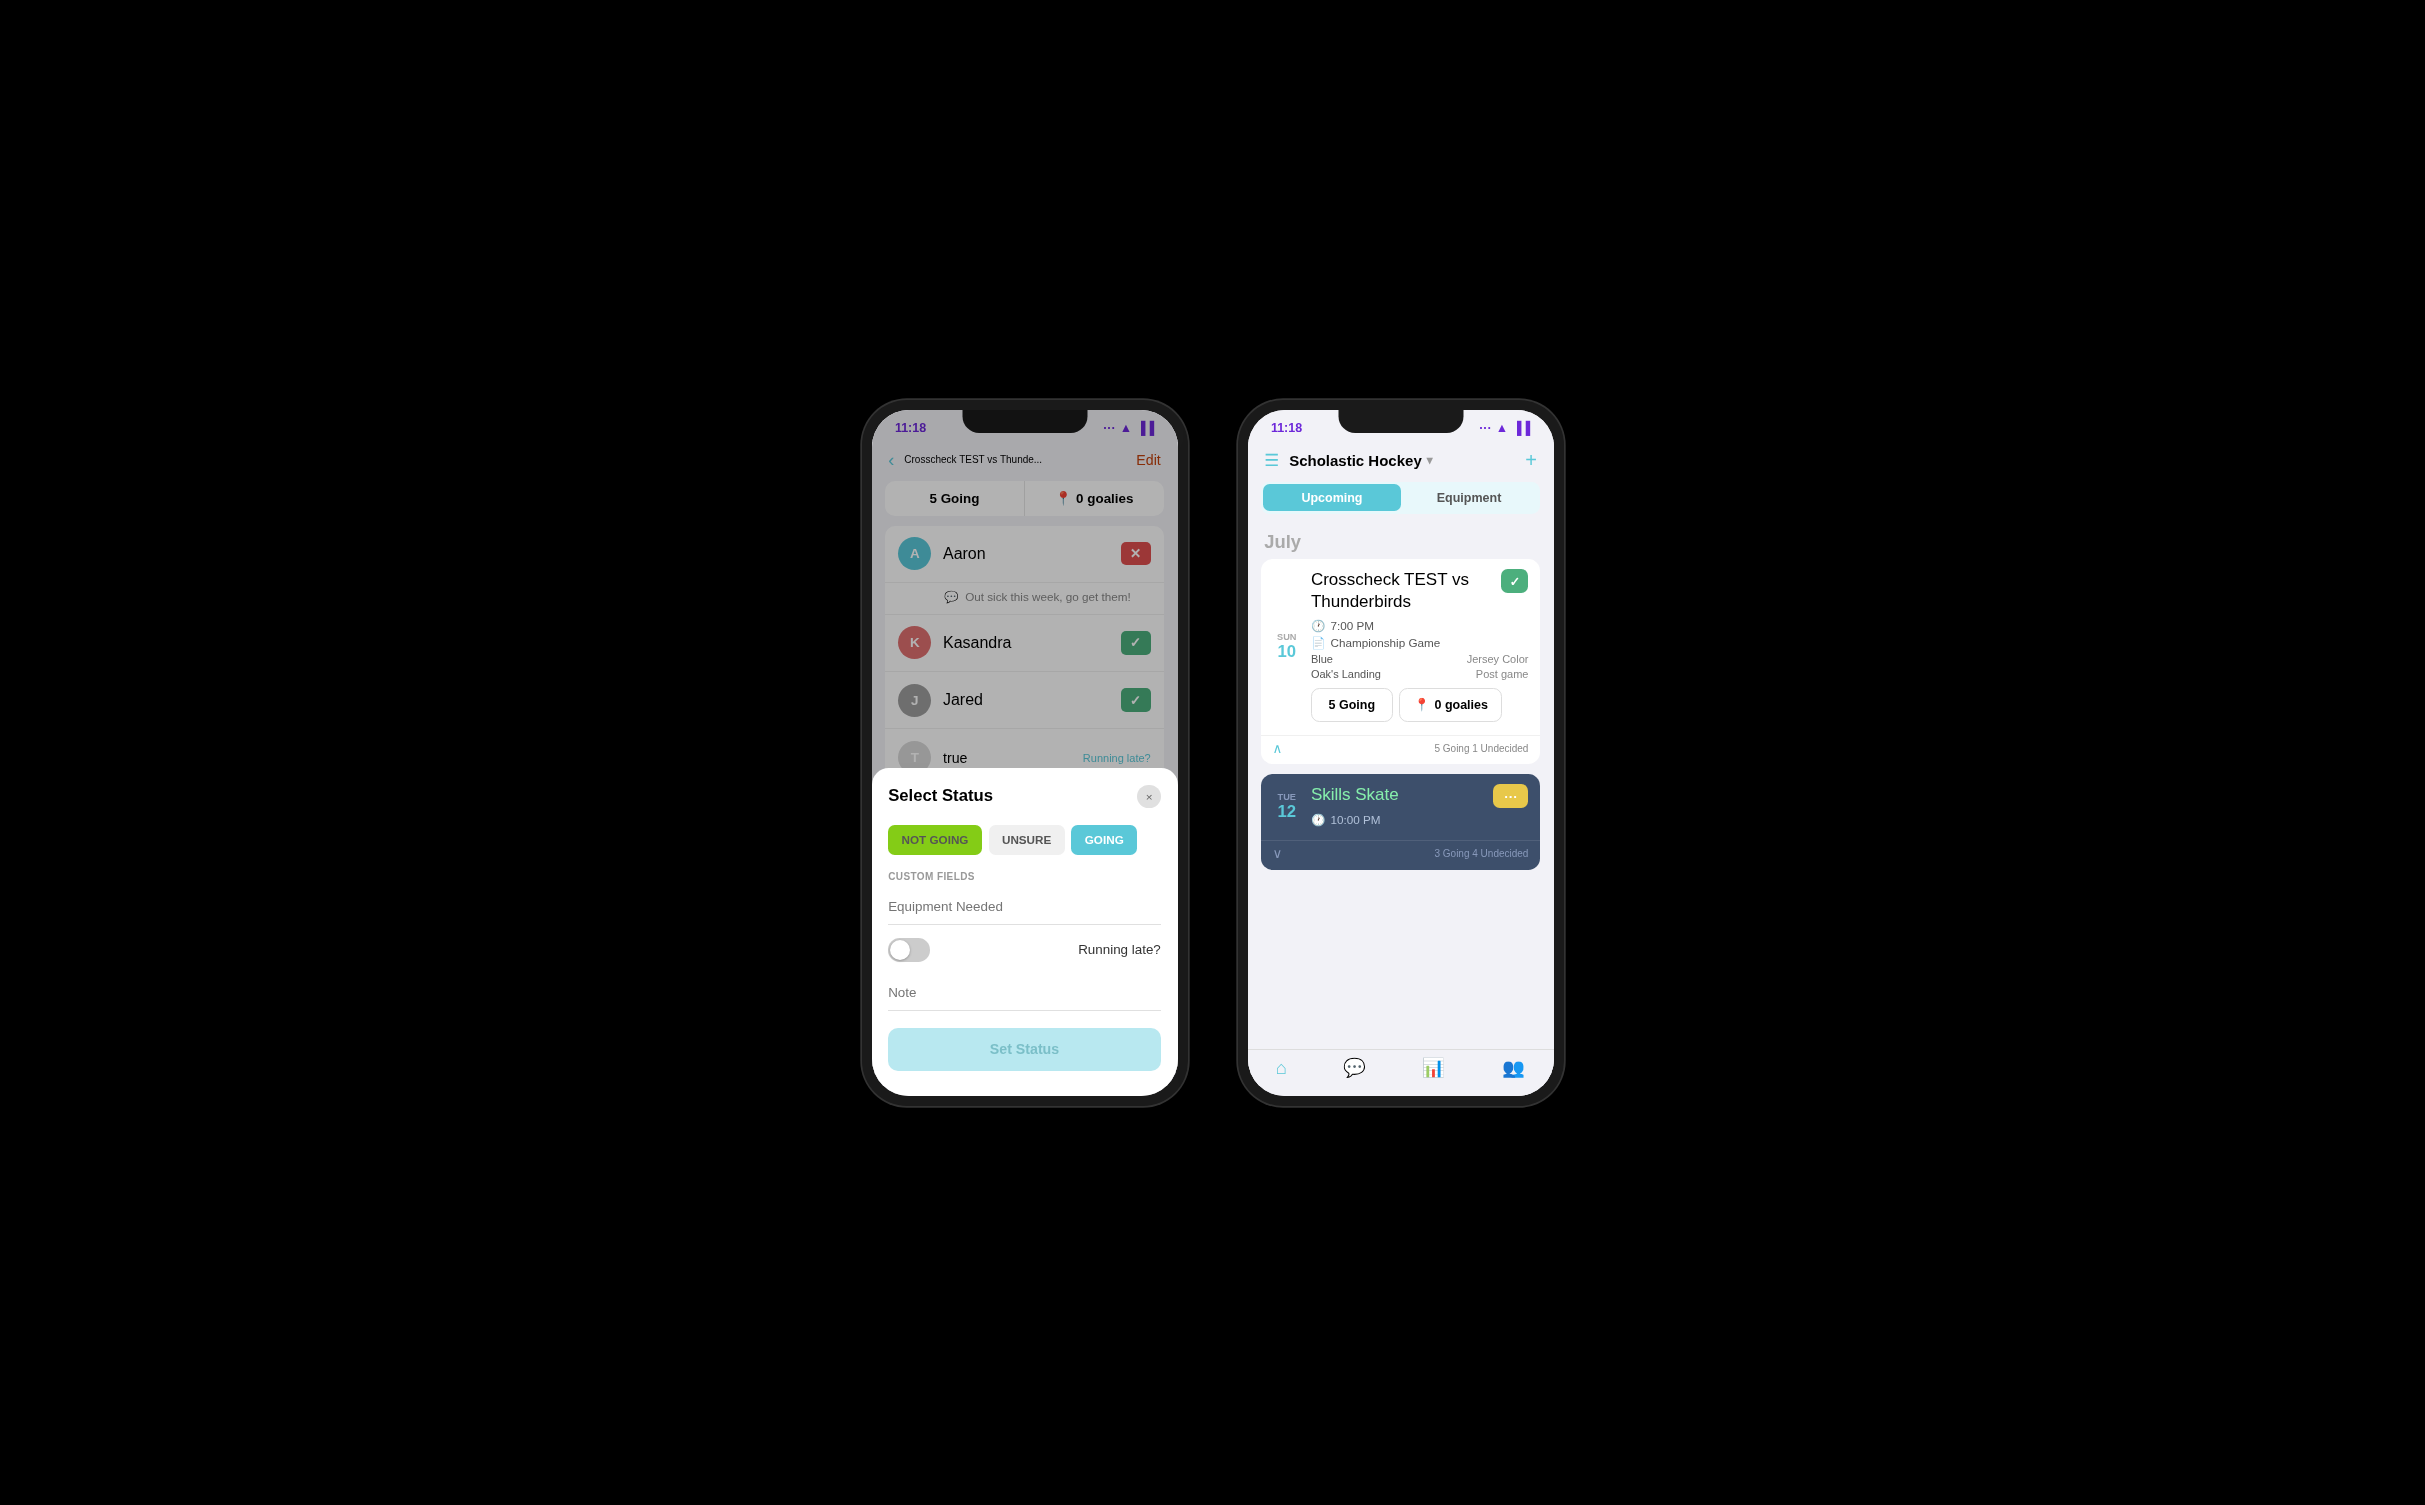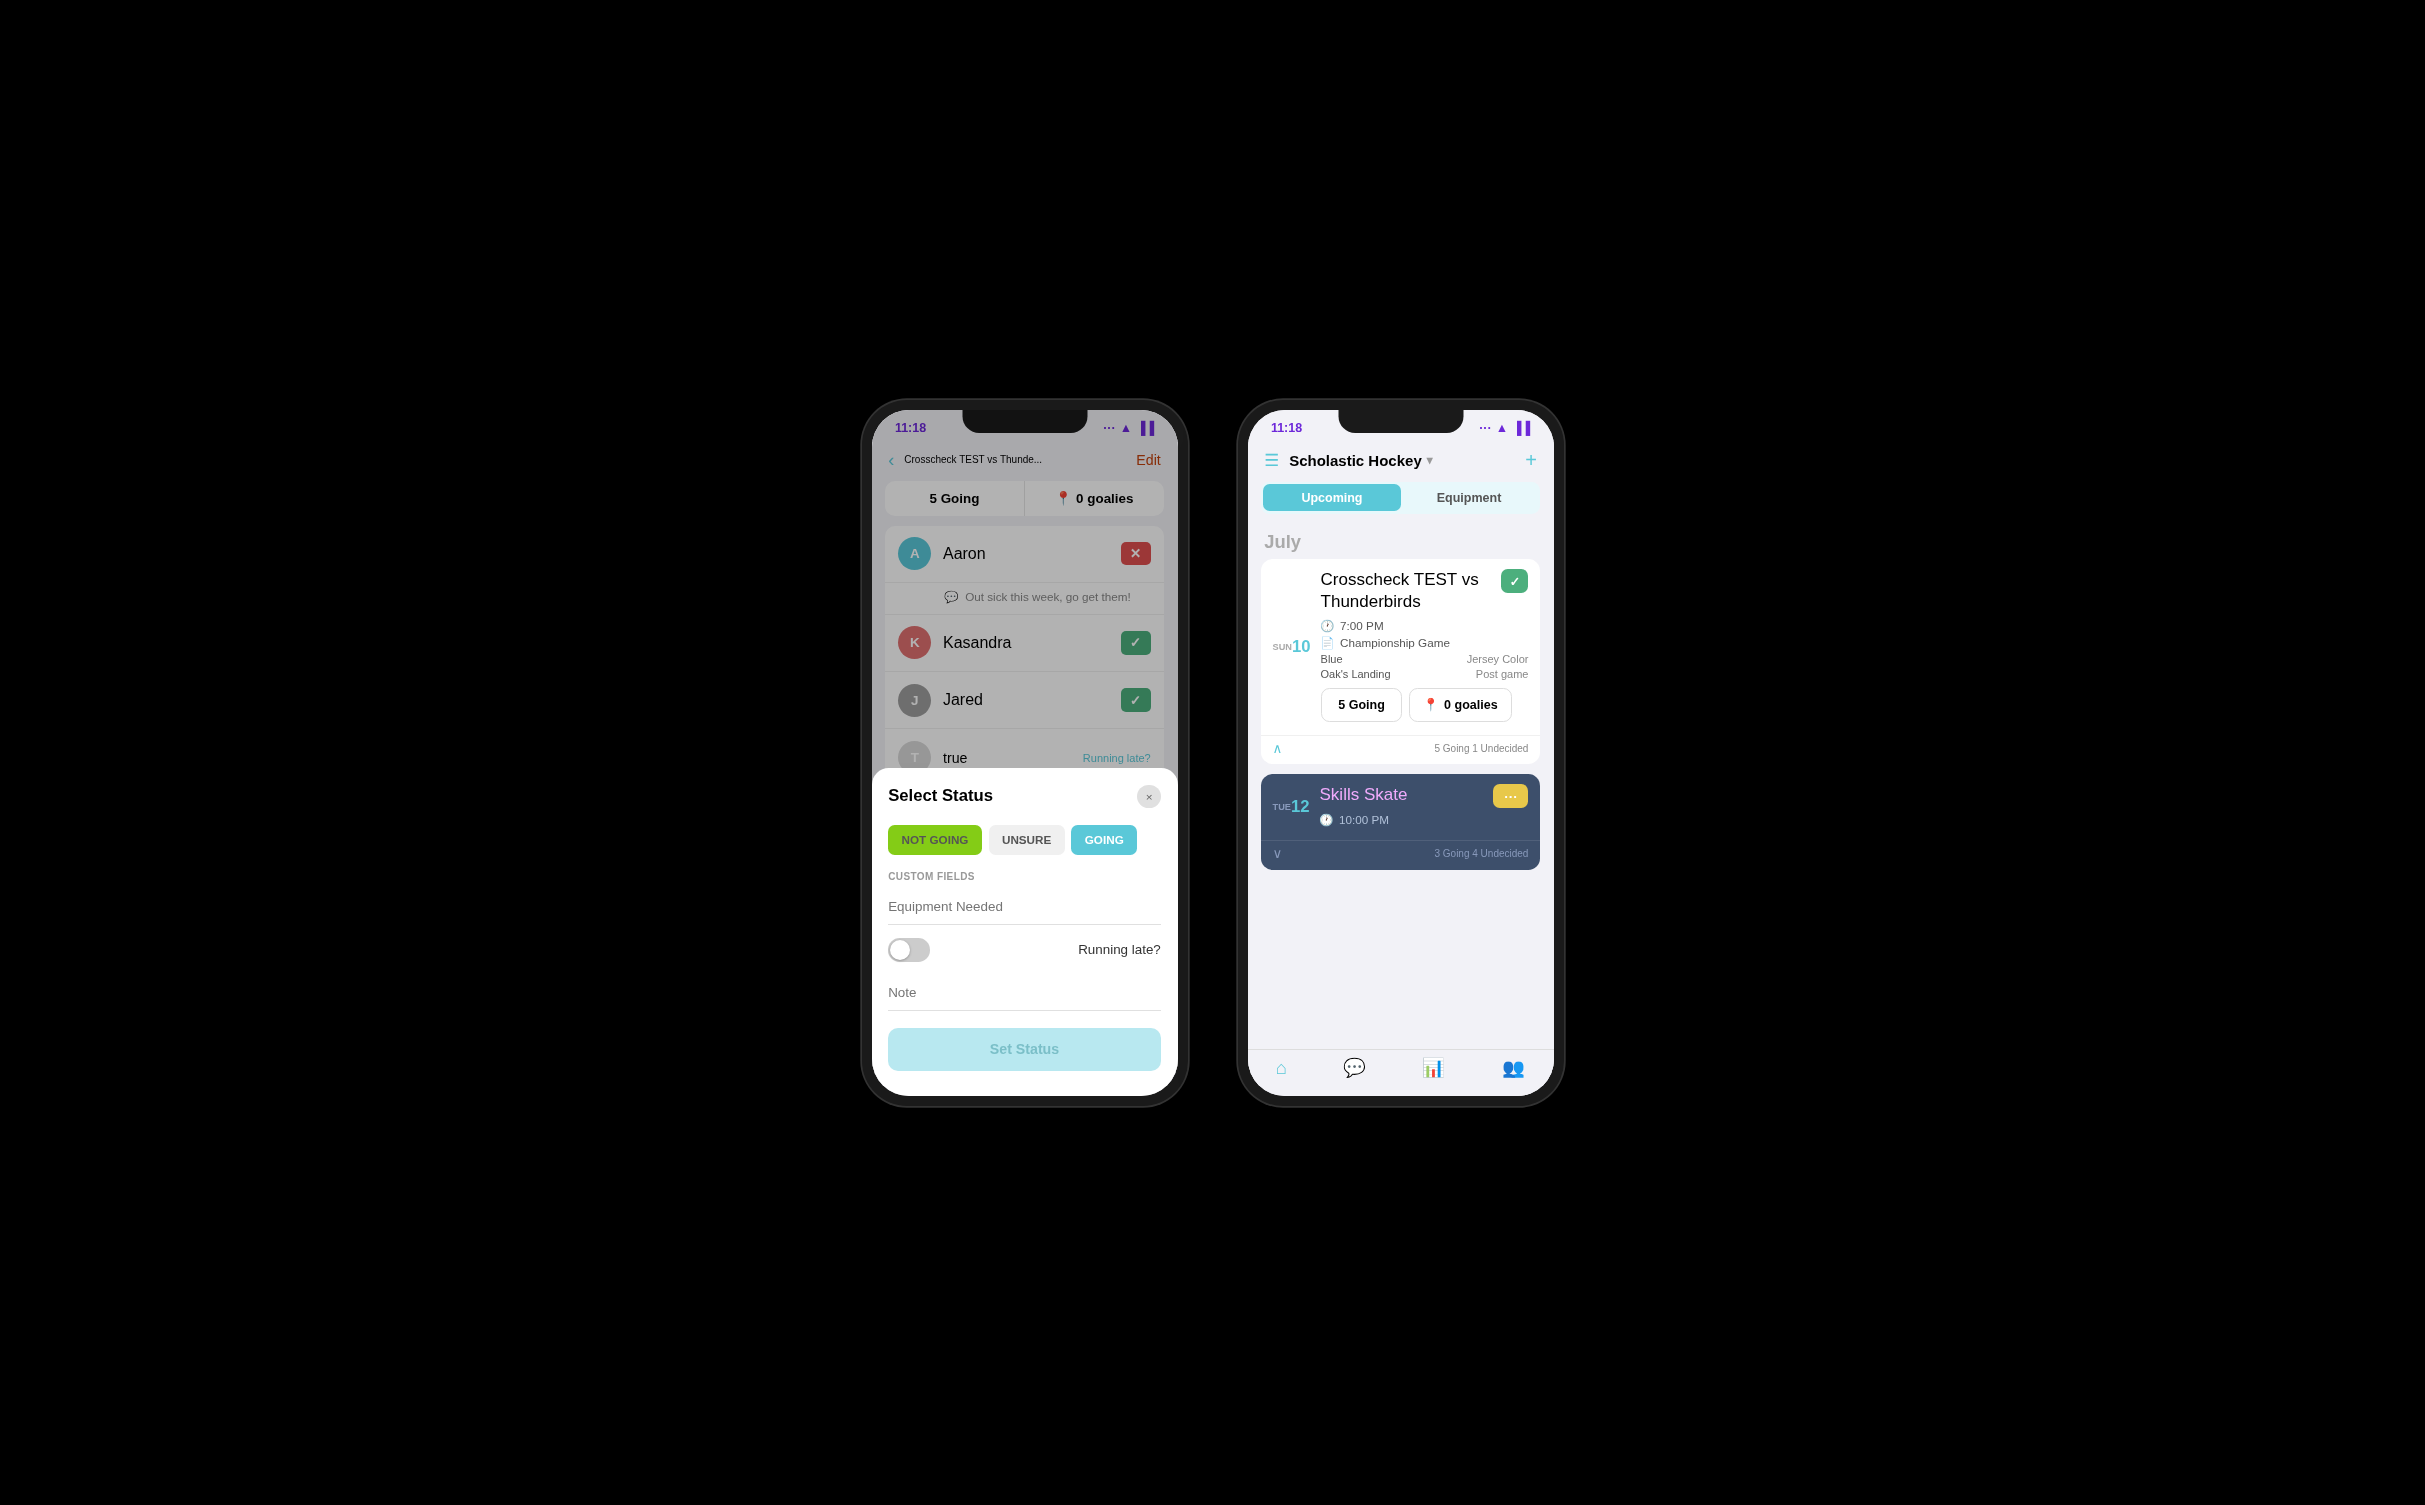--- a/index.html
+++ b/index.html
@@ -378,23 +378,25 @@
       border-radius: 11.7px;
       overflow: hidden;
     }
 
     .event-row {
       display: flex;
       gap: 10px;
     }
     .date-col {
       display: flex;
+      flex-direction: column;
       align-items: center;
       padding: 13.4px 0 13.4px 11.7px;
       min-width: 40px;
+      justify-content: center;
     }
     .day-label {
       font-size: 9.2px;
       font-weight: 600;
       color: #aaa;
       text-transform: uppercase;
     }
     .day-num {
       font-size: 16.7px;
       font-weight: 700;
@@ -410,21 +412,21 @@
       justify-content: space-between;
       gap: 6.7px;
       margin-bottom: 5px;
     }
     .event-title {
       font-size: 17px;
       font-weight: 400;
       color: #000;
       line-height: 1.3;
     }
-    .event-title-dark { color: #f0abfc; }
+    .event-title-dark { color: #86efac; }
     .check-badge {
       width: 27px;
       height: 23.4px;
       background: #4caf7d;
       border-radius: 6.7px;
       display: flex;
       align-items: center;
       justify-content: center;
       color: #fff;
       font-size: 12.5px;

